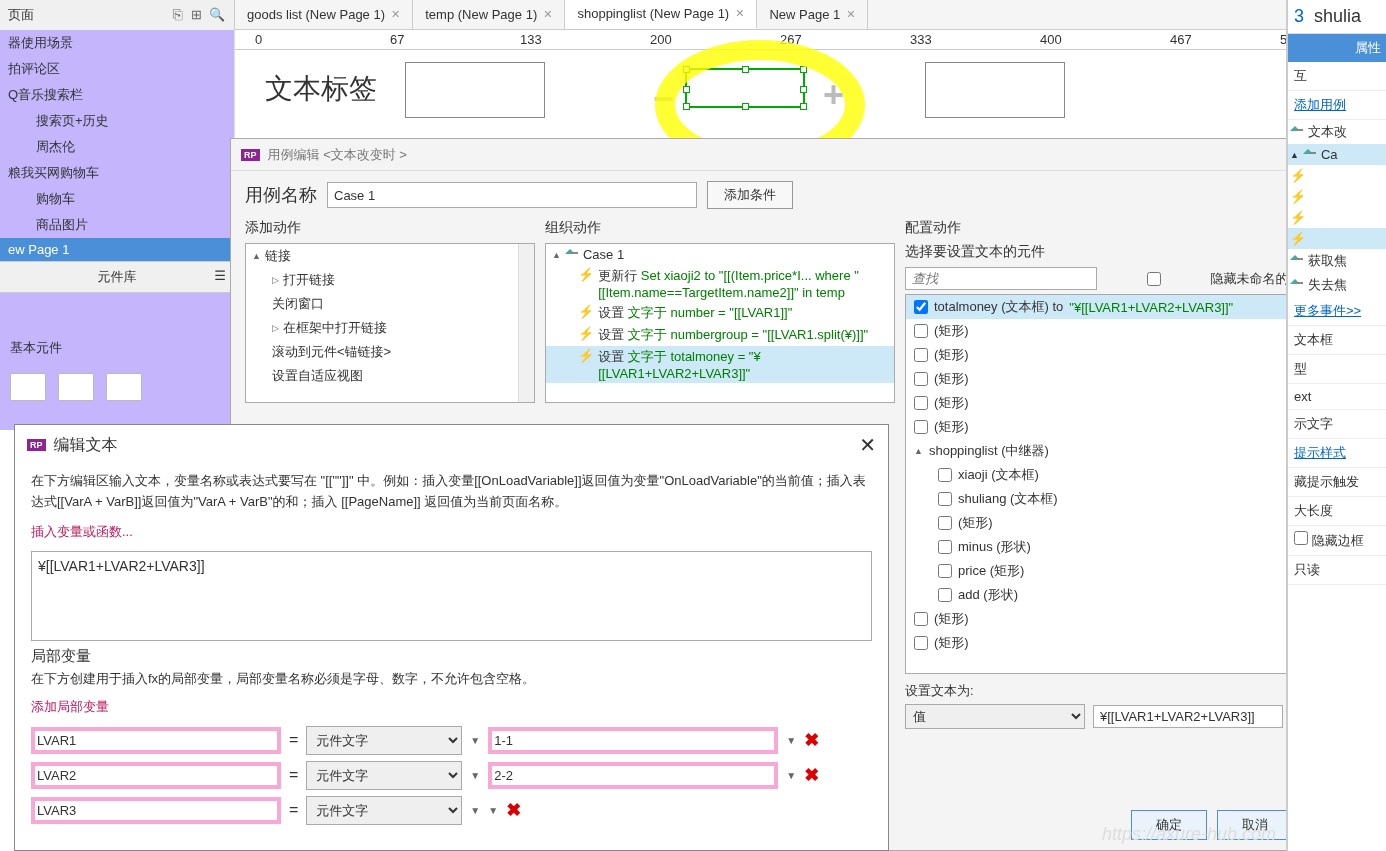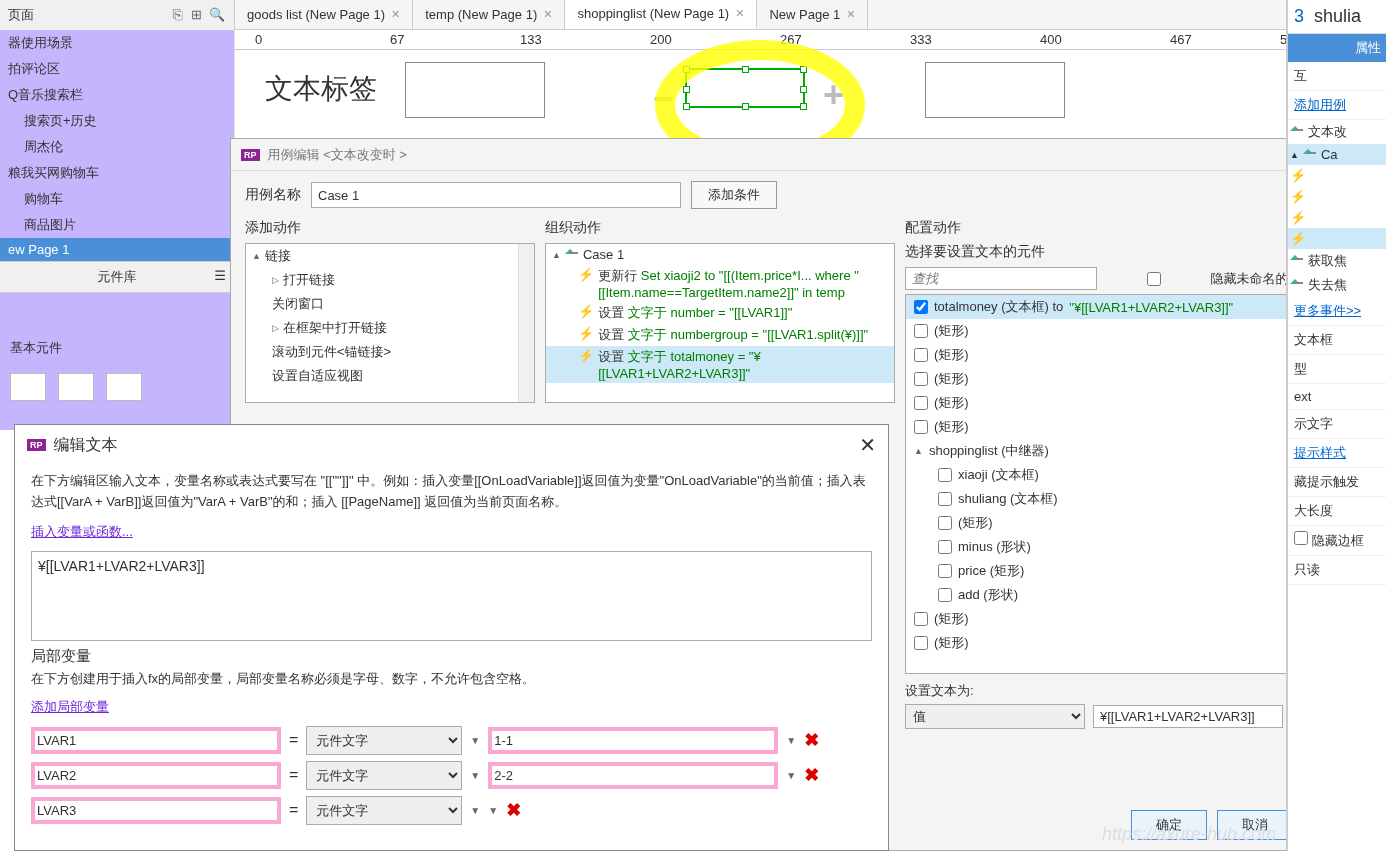--- a/index.html
+++ b/index.html
@@ -7,21 +7,21 @@
 .tabs{display:flex;background:#f5f5f5;border-bottom:1px solid #ccc;height:30px}
 .tab{padding:5px 12px;border-right:1px solid #ccc;display:flex;align-items:center;gap:6px;cursor:pointer;font-size:12px;color:#555}
 .tab.active{background:#fff;font-weight:normal;color:#333;border-bottom:2px solid #fff}
 .tab .x{color:#999;font-size:11px}
 .pages-header{position:absolute;left:0;top:0;width:235px;background:#f0f0f0;height:30px;display:flex;align-items:center;padding:0 8px;justify-content:space-between;border-right:1px solid #ccc}
 .pages-header .icons{display:flex;gap:8px}
 .icon-btn{cursor:pointer;color:#666}
 .sidebar-left{position:absolute;left:0;top:30px;width:235px;border-right:1px solid #e0e0e0;background:#c4b5fd;height:400px}
 .tree-item{padding:4px 8px;font-size:13px;cursor:pointer}
 .tree-item.l1{padding-left:8px}
-.tree-item.l2{padding-left:24px}
+.tree-item.l2{padding-left:36px}
 .tree-item.active{background:#4a90d9;color:#fff}
 .lib-header{background:#f0f0f0;padding:6px 10px;text-align:center;font-size:13px;border-top:1px solid #ccc;border-bottom:1px solid #ccc;position:relative}
 .lib-menu{position:absolute;right:8px;top:6px}
 .basic{padding:6px 10px;font-size:13px}
 .shapes{display:flex;gap:12px;padding:10px}
 .shape{width:36px;height:28px;border:1px solid #bbb;background:#fff}
 .canvas{position:absolute;left:235px;top:30px;right:100px;height:110px;background:#fff}
 .ruler{height:20px;background:#fff;border-bottom:1px solid #ccc;display:flex;font-size:10px;color:#666;position:relative}
 .ruler span{position:absolute;top:2px}
 .canvas-area{position:relative;height:90px}
@@ -32,21 +32,21 @@
 .handle{position:absolute;width:7px;height:7px;background:#fff;border:1px solid #0a0}
 .highlight{position:absolute;left:420px;top:-10px;width:210px;height:130px;border:20px solid #ff0;border-radius:50%;opacity:.8;pointer-events:none}
 .minus{position:absolute;left:418px;top:28px;font-size:36px;color:#bbb;font-weight:bold}
 .plus{position:absolute;left:588px;top:24px;font-size:36px;color:#bbb;font-weight:bold}
 .case-dialog{position:absolute;left:230px;top:138px;width:1080px;height:713px;background:#f4f4f4;border:1px solid #aaa}
 .case-title{background:#f4f4f4;padding:6px 10px;display:flex;align-items:center;gap:8px;border-bottom:1px solid #ddd}
 .case-title .rp{background:#8e2494;color:#fff;font-size:9px;padding:1px 3px;font-weight:bold}
 .case-title .t{color:#777}
 .case-title .x{margin-left:auto;color:#888;font-size:16px;cursor:pointer}
 .case-row{display:flex;align-items:center;gap:10px;padding:10px 14px}
-.case-row label{font-size:14px}
+.case-row label{font-size:18px}
 .case-row input{flex:0 0 370px;border:1px solid #aaa;padding:4px 6px;height:26px}
 .add-cond{border:1px solid #999;background:#f8f8f8;padding:4px 16px;cursor:pointer}
 .cols{display:flex;padding:0 14px;gap:0}
 .col{flex:1}
 .col h4{font-size:14px;font-weight:normal;margin-bottom:6px}
 .action-box{border:1px solid #aaa;background:#fff;height:160px;overflow:auto;position:relative}
 .action-box .scroll{position:absolute;right:0;top:0;bottom:0;width:16px;background:#f0f0f0;border-left:1px solid #ddd}
 .tree-node{padding:3px 6px;display:flex;align-items:center;gap:4px;font-size:13px}
 .tree-node.sub{padding-left:26px}
 .tri{font-size:9px;color:#666}
@@ -71,21 +71,21 @@
 .set-text-row input{flex:1;border:1px solid #aaa;padding:3px 6px}
 .fx{border:2px solid #4a90d9;padding:1px 4px;font-weight:bold;font-style:italic;cursor:pointer;color:#333}
 .btns{position:absolute;bottom:10px;right:16px;display:flex;gap:10px}
 .btn{border:1px solid #4a90d9;background:#eaf3fb;padding:5px 24px;cursor:pointer}
 .edit-dialog{position:absolute;left:14px;top:424px;width:875px;height:427px;background:#fff;border:1px solid #888;z-index:10}
 .edit-title{display:flex;align-items:center;gap:8px;padding:8px 12px;border-bottom:0}
 .edit-title .rp{background:#8e2494;color:#fff;font-size:9px;padding:1px 3px;font-weight:bold}
 .edit-title .t{font-size:16px}
 .edit-title .x{margin-left:auto;font-size:20px;cursor:pointer}
 .edit-desc{padding:6px 16px;font-size:13px;line-height:1.6}
-.link{color:#6d28d9;text-decoration:underline;cursor:pointer;padding:4px 16px;display:inline-block}
+.link{color:#be185d;cursor:pointer;padding:4px 16px;display:inline-block}
 .textarea{margin:6px 16px;border:1px solid #aaa;padding:6px;height:90px;font-size:14px}
 .local-var{margin:6px 16px}
 .local-var h4{font-size:15px;font-weight:normal;margin-bottom:4px}
 .local-var p{font-size:13px;margin-bottom:4px}
 .var-rows{margin:6px 16px}
 .var-row{display:flex;align-items:center;gap:8px;margin-bottom:6px}
 .var-row input{border:4px solid #f9a8d4;padding:2px;width:250px}
 .var-row .eq{font-size:16px}
 .var-row select{border:1px solid #aaa;padding:5px;width:156px}
 .var-row .wide{width:290px}

